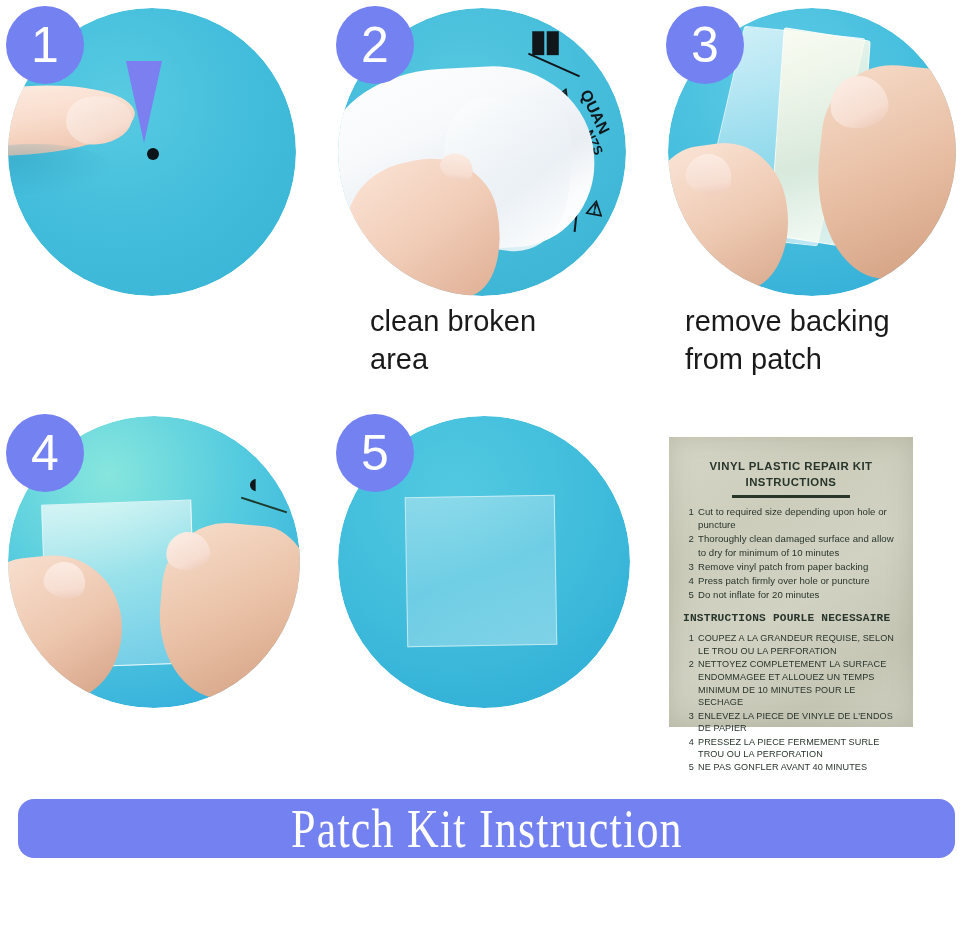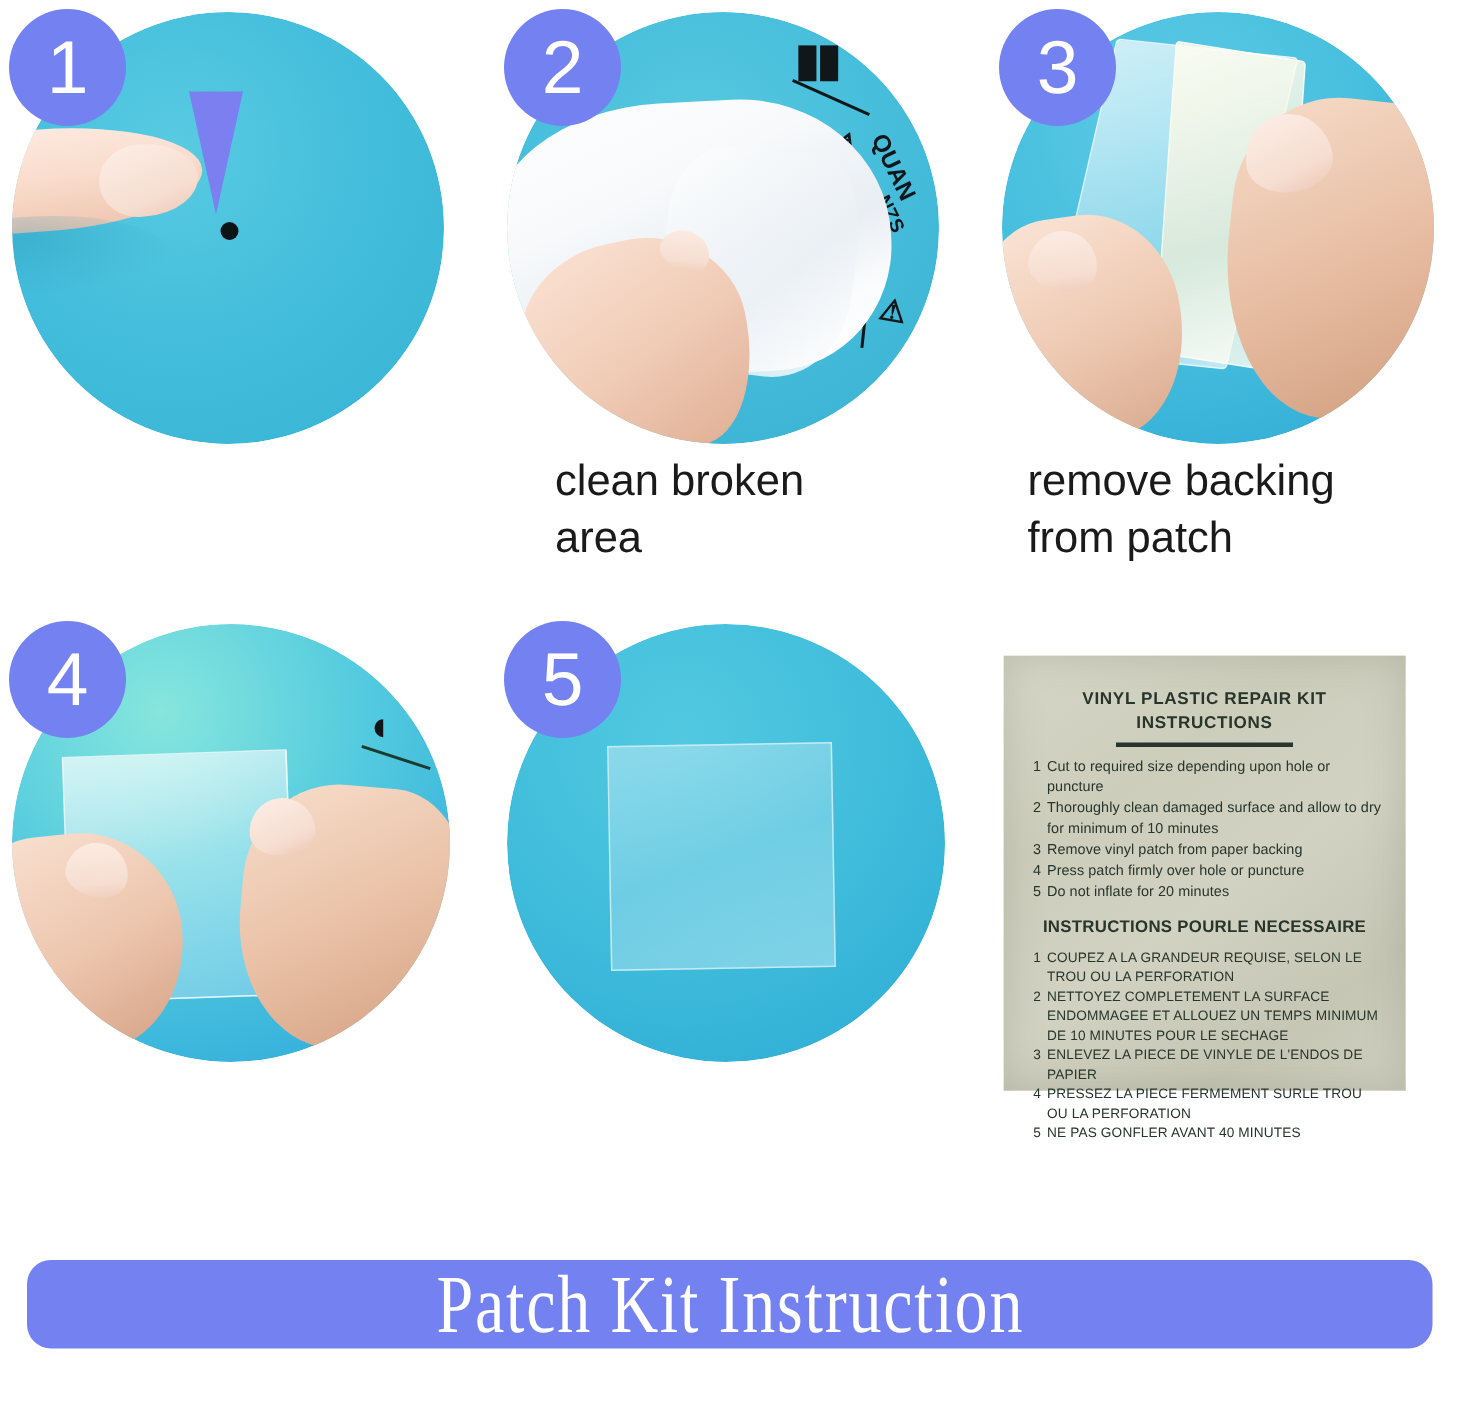--- a/index.html
+++ b/index.html
@@ -49,22 +49,22 @@
       linear-gradient(145deg,#d7d7c8 0%,#cdcdbc 30%,#d2d2c3 55%,#c6c6b5 80%,#d0d0c1 100%);
       box-shadow:inset 0 0 26px rgba(120,120,100,.28);}
   .card-inner{position:absolute;left:0;top:0;right:0;bottom:0;padding:22px 14px 10px 14px;
               color:#27352b;font-family:"Liberation Sans",sans-serif;}
   .card-h1{text-align:center;font-weight:700;font-size:11.4px;letter-spacing:.45px;line-height:1.38;}
   .rule{width:118px;height:2.6px;background:#27352b;margin:5px auto 7px auto;}
   .card-list{margin:0;padding:0;list-style:none;}
   .card-list li{display:flex;font-size:9.6px;line-height:1.40;margin-bottom:.5px;letter-spacing:.05px;}
   .card-list li .n{width:11px;flex:0 0 11px;text-align:right;margin-right:4px;}
   .card-list li .t{flex:1;}
-  .card-h2{text-align:center;font-weight:700;font-size:11.2px;letter-spacing:.2px;
-           line-height:1.36;margin-top:10px;margin-bottom:6px;}
+  .card-h2{text-align:left;font-weight:700;font-size:11.2px;letter-spacing:.2px;
+           line-height:1.36;margin-top:10px;margin-bottom:6px;font-family:Liberation Mono, monospace;}
   .card-list.fr li{font-size:9.1px;line-height:1.40;letter-spacing:.1px;}
 
   
   .banner{position:absolute;background:#7481f0;border-radius:16px;
           display:flex;align-items:center;justify-content:center;}
   .banner-text{color:#ffffff;font-family:"Liberation Serif",serif;
                font-size:55px;letter-spacing:1.5px;
                transform:scaleX(.80);transform-origin:center;white-space:nowrap;}
 </style>
 </head>
@@ -170,21 +170,21 @@
     <div class="photo" style="left:8px;top:8px;width:292px;height:292px;">
       <div class="disc" style="background:radial-gradient(circle at 40% 26%,#52c9e1 0%,#3fbcdb 52%,#2ba9d4 100%);"></div>
       <div class="patchsheet" style="left:68px;top:80px;width:148px;height:148px;transform:rotate(-1deg);
                   background:linear-gradient(160deg,rgba(190,233,242,.55) 0%,rgba(168,224,238,.42) 50%,rgba(196,236,245,.50) 100%);
                   border:1px solid rgba(235,250,252,.62);"></div>
     </div>
     <div class="badge" style="left:6px;top:6px;width:78px;height:78px;font-size:50px;">5</div>
 
   </div>
 
-  <div class="card" style="left:669px;top:437px;width:268px;height:290px;">
+  <div class="card" style="left:669px;top:437px;width:244px;height:290px;">
     <div class="card-inner">
       <div class="card-h1">VINYL PLASTIC REPAIR KIT</div>
       <div class="card-h1">INSTRUCTIONS</div>
       <div class="rule"></div>
 
       <ul class="card-list">
         <li>
           <span class="n">1</span>
           <span class="t">Cut to required size depending upon hole or puncture</span>
         </li>
@@ -226,17 +226,17 @@
           <span class="t">PRESSEZ LA PIECE FERMEMENT SURLE TROU OU LA PERFORATION</span>
         </li>
         <li>
           <span class="n">5</span>
           <span class="t">NE PAS GONFLER AVANT 40 MINUTES</span>
         </li>
       </ul>
     </div>
   </div>
 
-  <div class="banner" style="left:18px;top:840px;width:937px;height:59px;">
+  <div class="banner" style="left:18px;top:799px;width:937px;height:59px;">
     <div class="banner-text">Patch Kit Instruction</div>
   </div>
 
 </div>
 
 </body></html>

